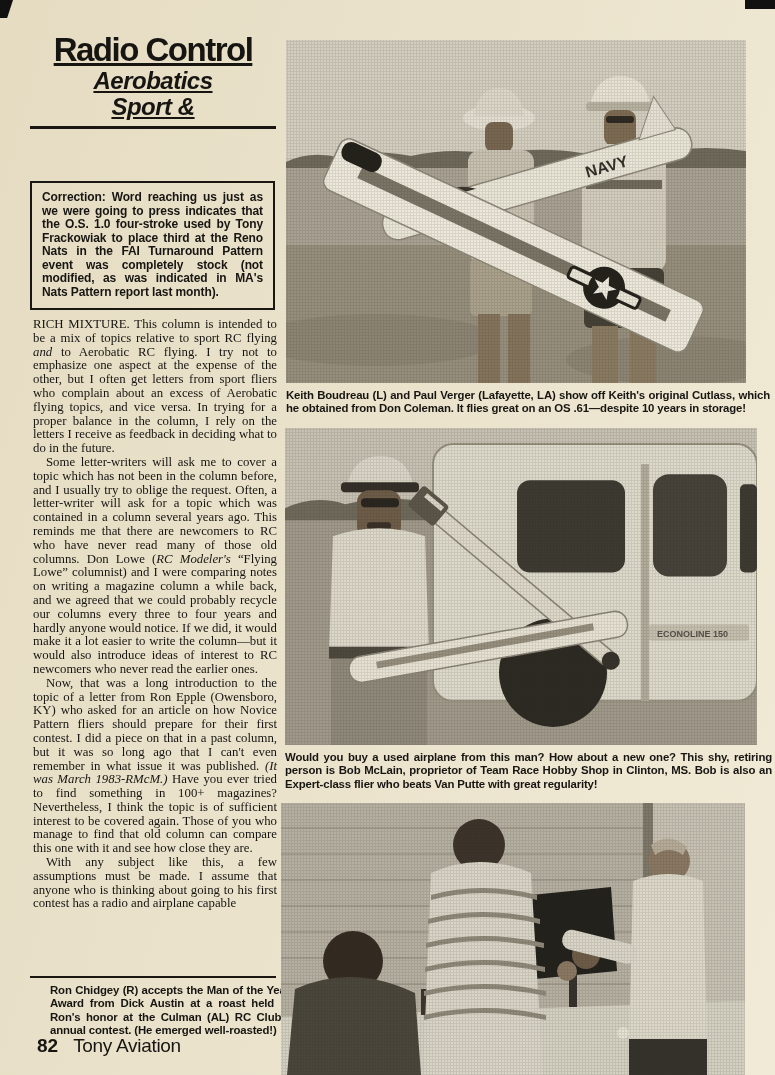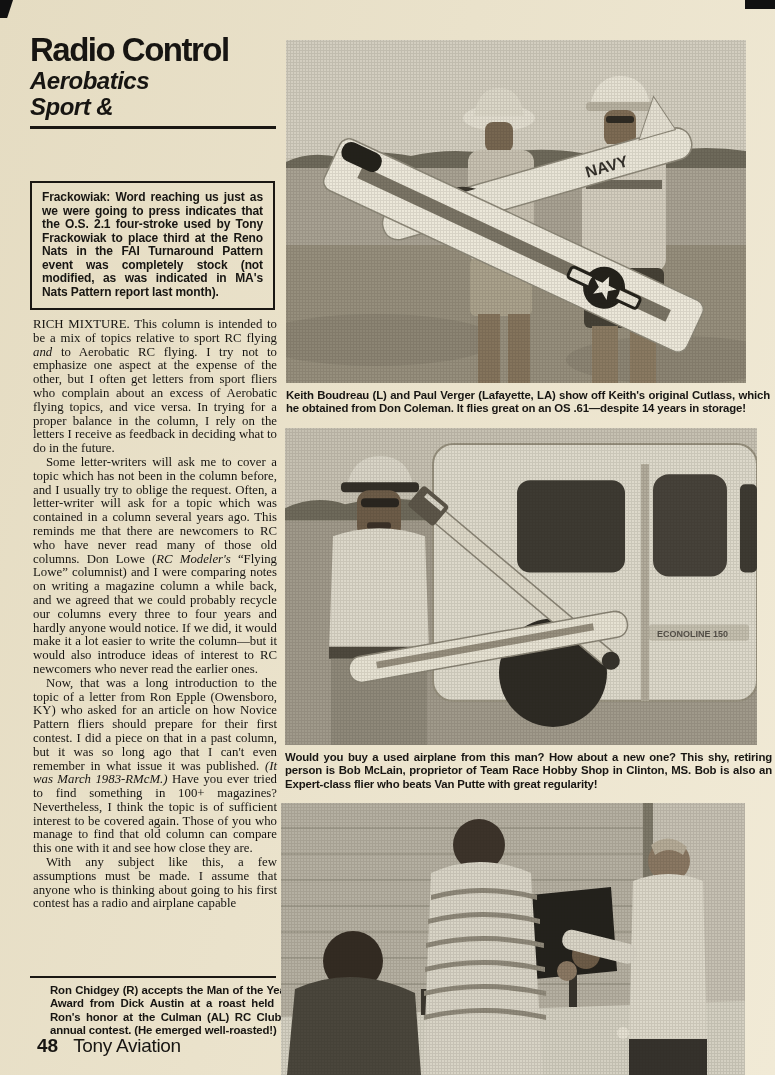--- a/index.html
+++ b/index.html
@@ -7,21 +7,21 @@
     position:relative;width:775px;height:1075px;overflow:hidden;
     background:linear-gradient(105deg,#e5dcc2 0%,#eae2cb 45%,#f1ead6 100%);
     font-family:"Liberation Sans",sans-serif;color:#171512;
   }
   
   .corner-tl{position:absolute;left:0;top:0;width:13px;height:18px;background:#111;
     clip-path:polygon(0 0,100% 0,55% 100%,0 100%);}
   .corner-tr{position:absolute;right:0;top:0;width:30px;height:9px;background:#111;}
 
   
-  .masthead{position:absolute;left:30px;top:32px;width:246px;text-align:left;}
+  .masthead{position:absolute;left:30px;top:32px;width:246px;text-align:center;text-decoration:underline;}
   .title{font-size:33px;font-weight:bold;letter-spacing:-1.5px;line-height:36px;}
   .subtitle{font-size:24px;font-style:italic;font-weight:bold;line-height:26px;letter-spacing:-0.5px;}
   .byline{font-size:26px;font-weight:bold;line-height:30px;letter-spacing:-0.5px;}
   .masthead-rule{margin-top:6px;height:3px;background:#1a1713;}
 
   .correction-box{
     position:absolute;left:30px;top:181px;width:221px;
     border:2.5px solid #1a1713;padding:8px 10px 9px 10px;
     font-size:12px;font-weight:bold;line-height:13.5px;text-align:justify;
     letter-spacing:-0.1px;
@@ -68,35 +68,35 @@
   <div class="corner-tl"></div>
   <div class="corner-tr"></div>
 
   <div class="masthead">
     <div class="title">Radio Control</div>
     <div class="subtitle">Aerobatics</div>
     <div class="subtitle">Sport &amp;</div>
     <div class="masthead-rule"></div>
   </div>
 
-  <div class="correction-box"><span>Frackowiak:</span><span> Word reaching us just as we were going to press indicates that the O.S. 2.1 four-stroke used by Tony Frackowiak to place third at the Reno Nats in the FAI Turnaround Pattern event was completely stock (not modified, as was indicated in MA's Nats Pattern report last month).</span></div>
+  <div class="correction-box"><span>Correction:</span><span> Word reaching us just as we were going to press indicates that the O.S. 1.0 four-stroke used by Tony Frackowiak to place third at the Reno Nats in the FAI Turnaround Pattern event was completely stock (not modified, as was indicated in MA's Nats Pattern report last month).</span></div>
 
   <div class="article">
       <p class=""><span>RICH MIXTURE. This column is intended to be a mix of topics relative to sport RC flying </span><span class="ital">and</span><span> to Aerobatic RC flying. I try not to emphasize one aspect at the expense of the other, but I often get letters from sport fliers who complain about an excess of Aerobatic flying topics, and vice versa. In trying for a proper balance in the column, I rely on the letters I receive as feedback in deciding what to do in the future.</span></p>
       <p class="indent"><span>Some letter-writers will ask me to cover a topic which has not been in the column before, and I usually try to oblige the request. Often, a letter-writer will ask for a topic which was contained in a column several years ago. This reminds me that there are newcomers to RC who have never read many of those old columns. Don Lowe (</span><span class="ital">RC Modeler's</span><span> “Flying Lowe” columnist) and I were comparing notes on writing a magazine column a while back, and we agreed that we could probably recycle our columns every three to four years and hardly anyone would notice. If we did, it would make it a lot easier to write the column—but it would also introduce ideas of interest to RC newcomers who never read the earlier ones.</span></p>
       <p class="indent"><span>Now, that was a long introduction to the topic of a letter from Ron Epple (Owensboro, KY) who asked for an article on how Novice Pattern fliers should prepare for their first contest. I did a piece on that in a past column, but it was so long ago that I can't even remember in what issue it was published. </span><span class="ital">(It was March 1983-RMcM.)</span><span> Have you ever tried to find something in 100+ magazines? Nevertheless, I think the topic is of sufficient interest to be covered again. Those of you who manage to find that old column can compare this one with it and see how close they are.</span></p>
       <p class="indent"><span>With any subject like this, a few assumptions must be made. I assume that anyone who is thinking about going to his first contest has a radio and airplane capable</span></p>
     </div>
 
   <div class="col-rule"></div>
 
   <div class="caption caption-bottom-left">Ron Chidgey (R) accepts the Man of the Year Award from Dick Austin at a roast held in Ron's honor at the Culman (AL) RC Club's annual contest. (He emerged well-roasted!)</div>
 
   <div class="footer">
-    <span class="pagenum">48</span>
+    <span class="pagenum">82</span>
     <span class="mag">Tony Aviation</span>
   </div>
 
   <div class="photo photo-top" aria-label="Two men on a grass flying field holding a large white Navy-marked Cutlass model airplane">
     <svg viewBox="0 0 460 343" preserveAspectRatio="none">
       <rect width="460" height="343" fill="#cdc8b9"></rect>
       <rect y="0" width="460" height="118" fill="#d3cec0"></rect>
       <path d="M0,122 q25,-12 55,-4 q30,-10 70,-2 q40,-9 80,-2 q50,-8 90,-1 q45,-8 85,-2 q40,-6 80,0 L460,132 L0,132 Z" fill="#6e6a5b"></path>
       <rect y="128" width="460" height="85" fill="#a8a293"></rect>
       <rect y="205" width="460" height="138" fill="#968f7d"></rect>
@@ -138,21 +138,21 @@
         <rect x="34" y="180" width="42" height="20" rx="9" fill="#23211b"></rect>
         <g transform="translate(330 206)">
           <circle r="21" fill="#23211b"></circle>
           <rect x="-38" y="-6" width="76" height="12" rx="3" fill="#e9e5d7" stroke="#23211b" stroke-width="3"></rect>
           <circle r="16" fill="#23211b"></circle>
           <path d="M0,-12 L3.5,-3.7 L12,-3.7 L5,1.6 L7.4,10 L0,5 L-7.4,10 L-5,1.6 L-12,-3.7 L-3.5,-3.7 Z" fill="#efecdf"></path>
         </g>
       </g>
     </svg>
   </div>
-  <div class="caption caption-top">Keith Boudreau (L) and Paul Verger (Lafayette, LA) show off Keith's original Cutlass, which he obtained from Don Coleman. It flies great on an OS .61—despite 14 years in storage!</div>
+  <div class="caption caption-top">Keith Boudreau (L) and Paul Verger (Lafayette, LA) show off Keith's original Cutlass, which he obtained from Don Coleman. It flies great on an OS .61—despite 10 years in storage!</div>
 
   <div class="photo photo-mid" aria-label="Man in cap and sunglasses holding a model airplane beside a white Econoline van">
     <svg viewBox="0 0 472 316" preserveAspectRatio="none">
       <rect width="472" height="316" fill="#c6c1b2"></rect>
       <path d="M0,80 q30,-14 60,-4 q40,-10 85,-2 q30,-5 55,0 L200,96 L0,96 Z" fill="#6e6a5b"></path>
       <rect y="92" width="472" height="224" fill="#a09a8b"></rect>
 
       <g>
         <rect x="148" y="16" width="324" height="256" rx="20" fill="#ddd9cb" stroke="#97917f" stroke-width="2"></rect>
         <rect x="232" y="52" width="108" height="92" rx="13" fill="#3d3a32"></rect>

